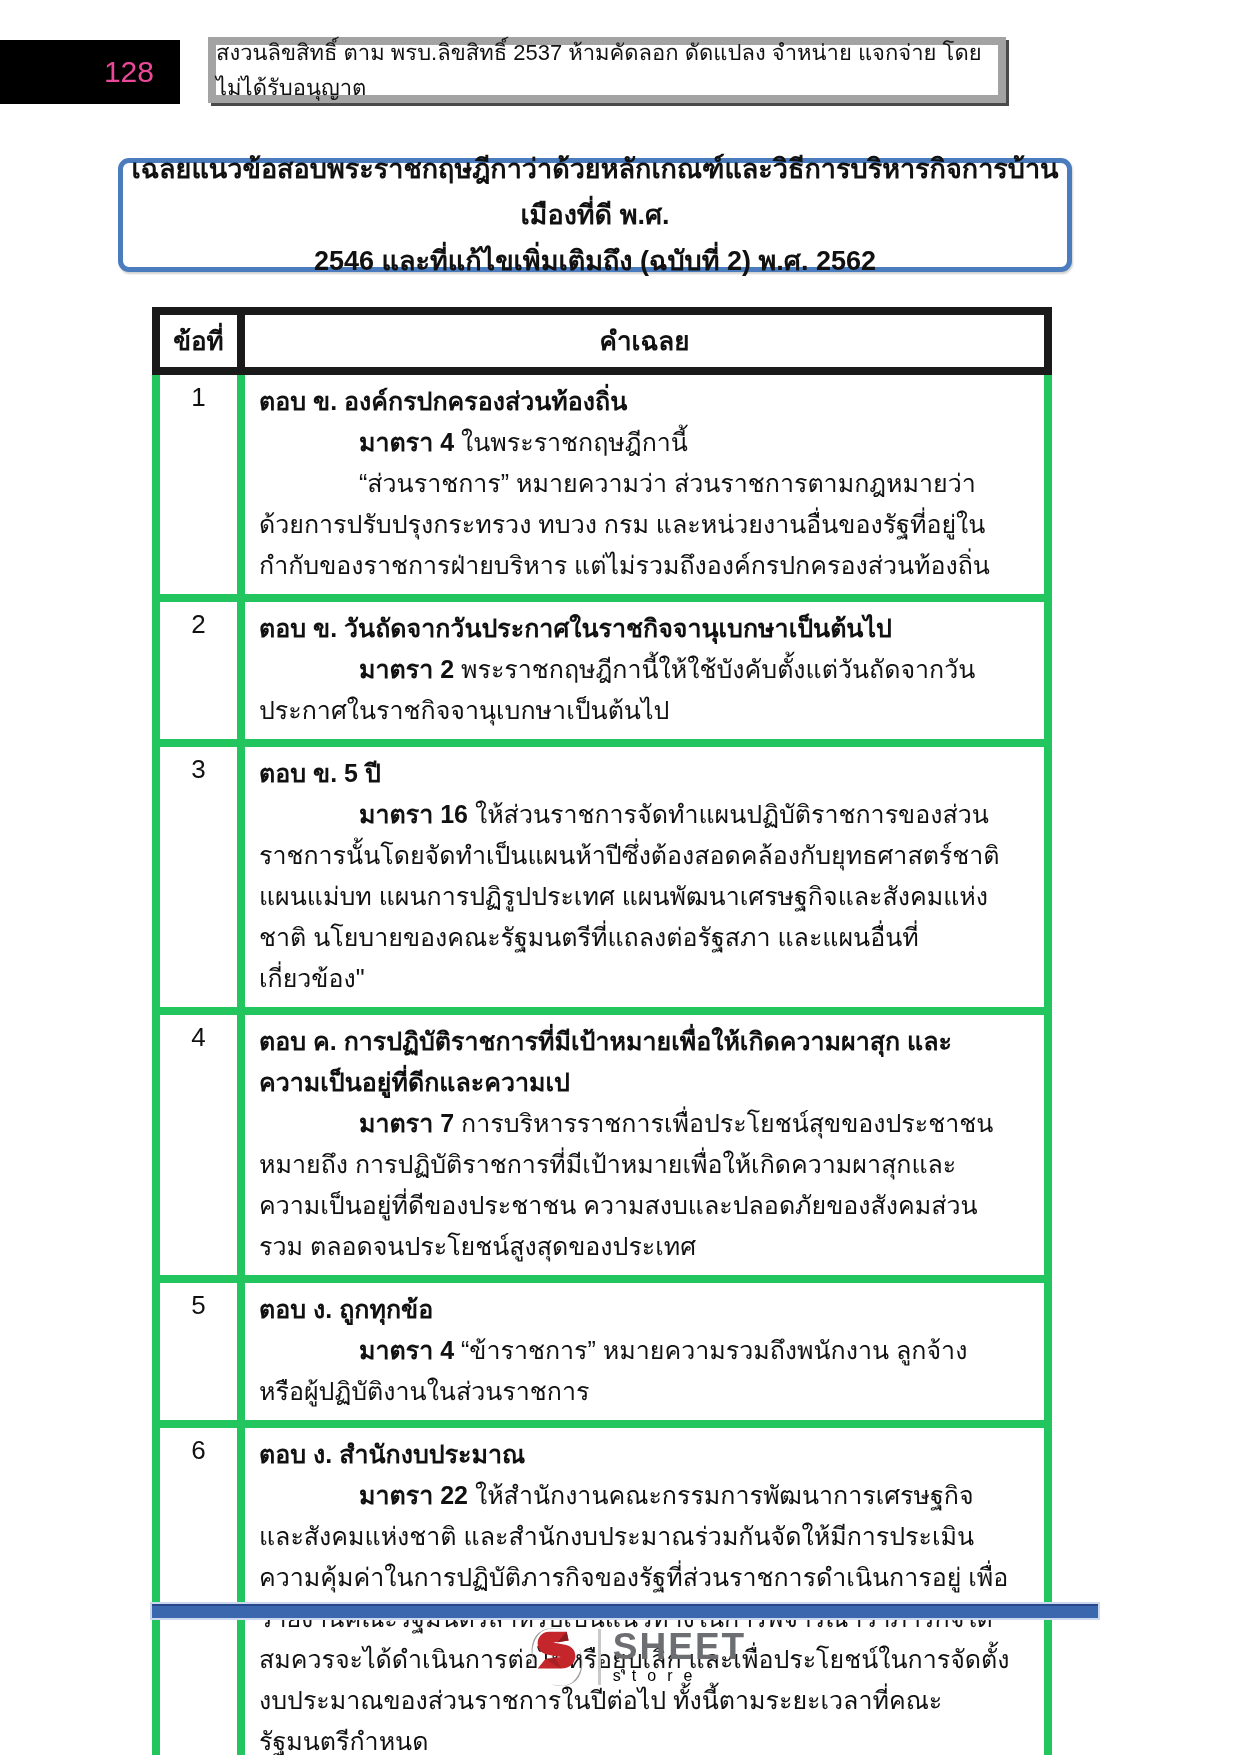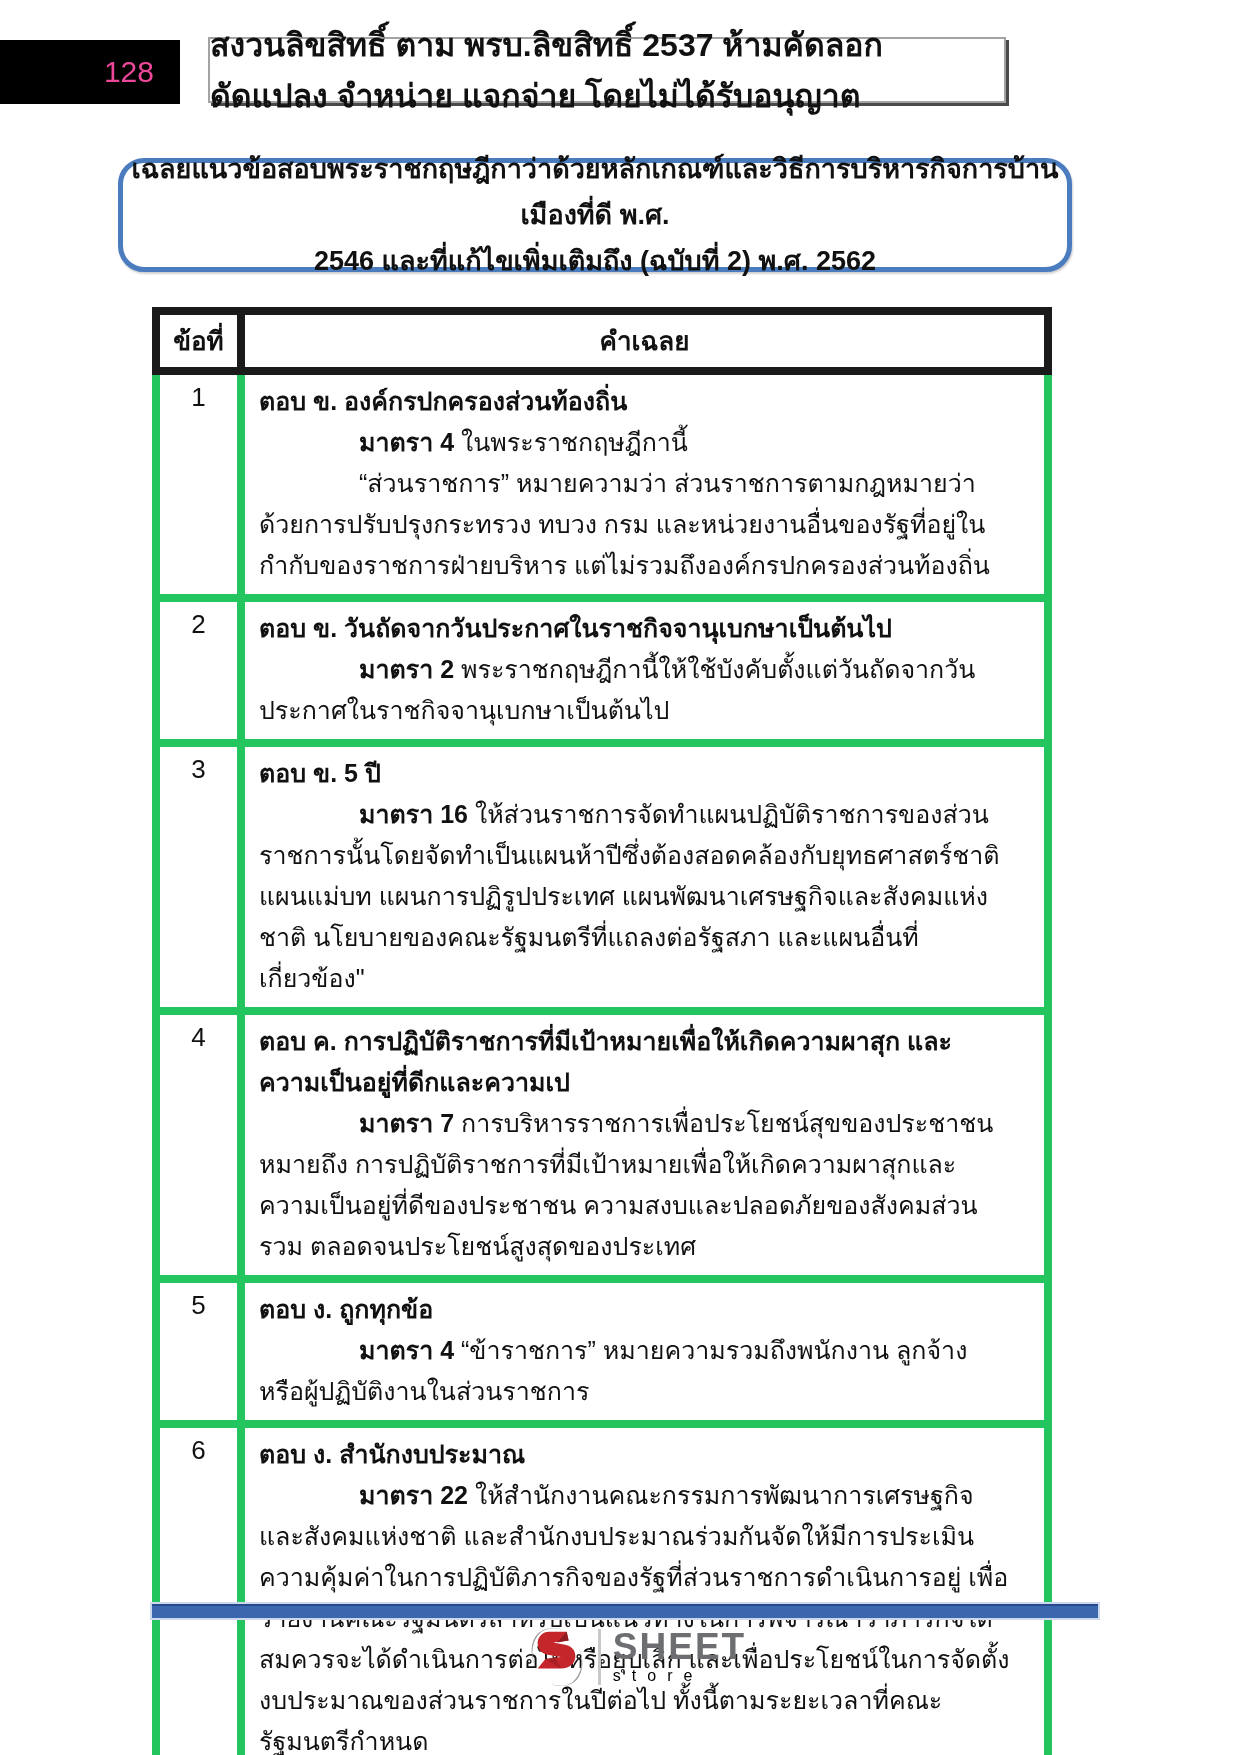--- a/index.html
+++ b/index.html
@@ -25,38 +25,38 @@
     text-align: right;
     padding-right: 26px;
     box-sizing: border-box;
   }
 
   
   .copyright-box {
     position: absolute;
     left: 208px; top: 37px;
     width: 798px; height: 66px;
-    border: 2px solid #a3a3a3;
+    border: 8px solid #a3a3a3;
     box-shadow: 3px 3px 0 #4a4a4a;
     box-sizing: border-box;
     display: flex;
     align-items: center;
     justify-content: center;
-    font-size: 32px;
-    font-weight: bold;
+    font-size: 22px;
+    font-weight: normal;
     background: #fff;
   }
 
   
   .title-box {
     position: absolute;
     left: 118px; top: 158px;
     width: 954px; height: 114px;
     border: 5px solid #4a7cbe;
-    border-radius: 26px;
+    border-radius: 11px;
     box-sizing: border-box;
     display: flex;
     flex-direction: column;
     align-items: center;
     justify-content: center;
     text-align: center;
     font-weight: bold;
     font-size: 27px;
     line-height: 46px;
     background: #fff;

